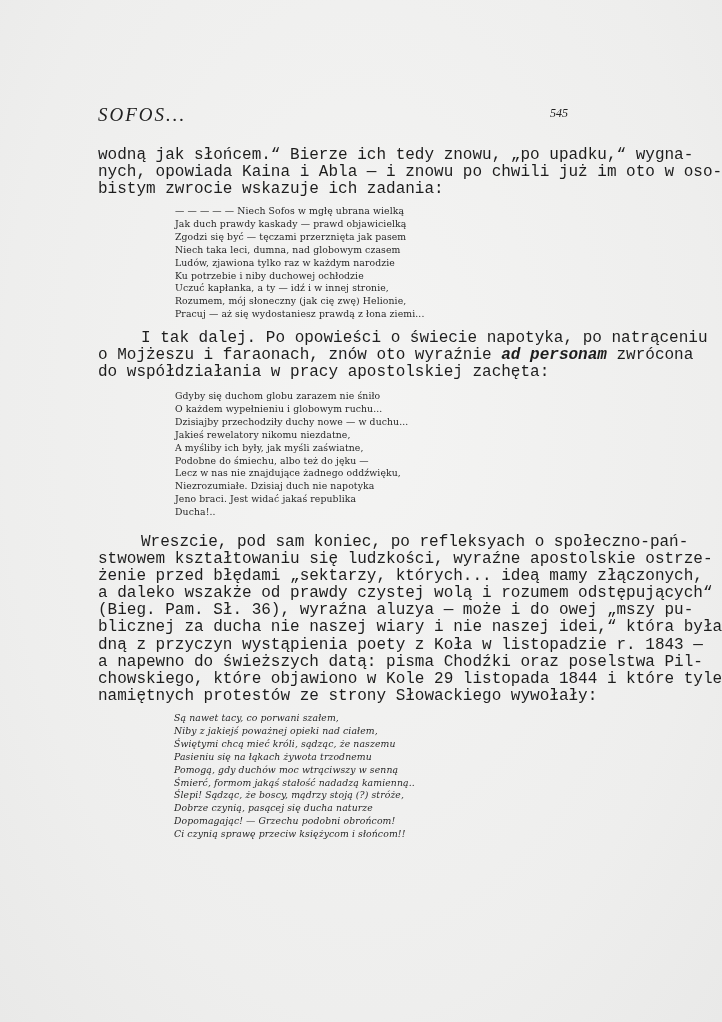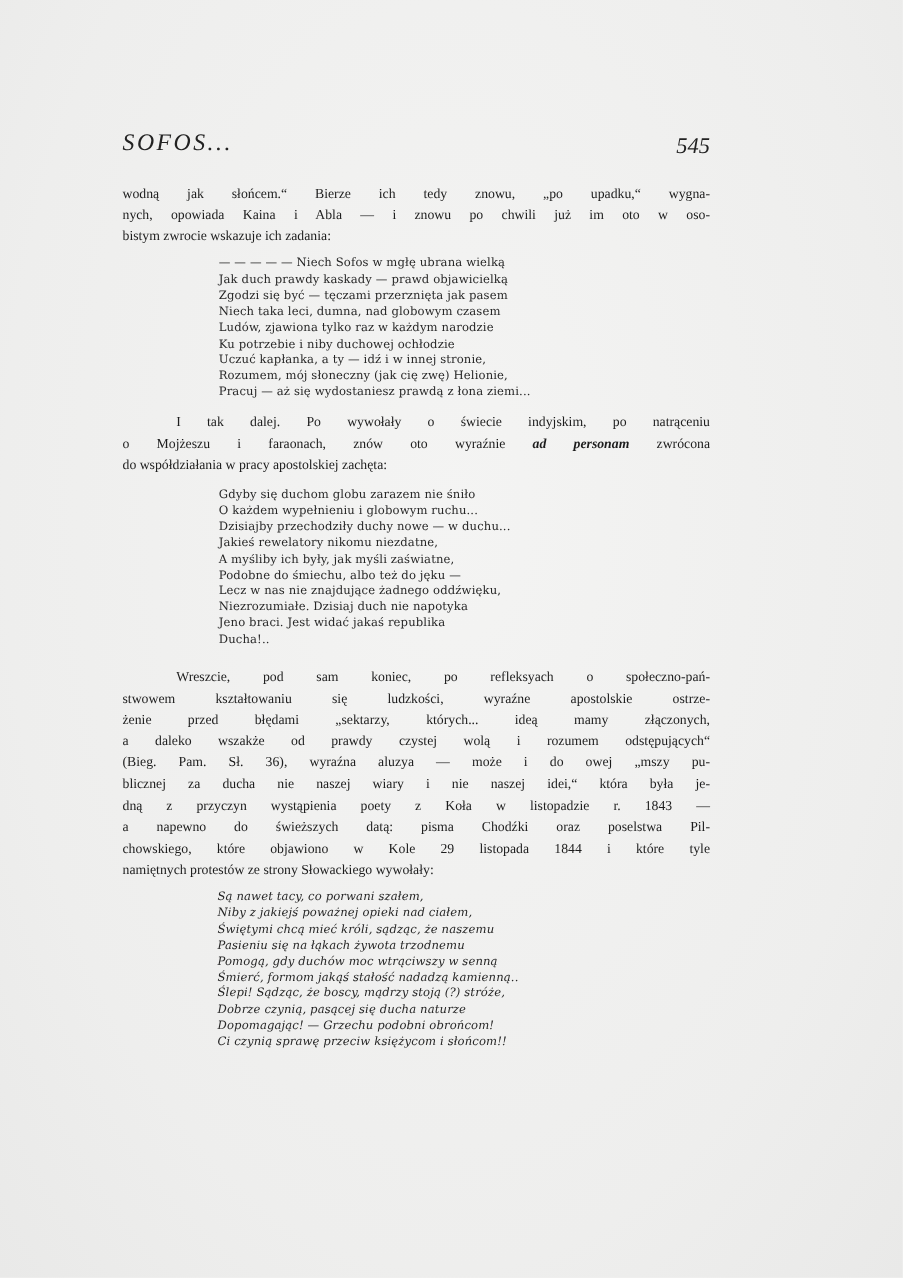--- a/index.html
+++ b/index.html
@@ -7,24 +7,24 @@
     width: 722px; height: 1022px; overflow: hidden;
     background: #f1f1f0;
     font-family: "Liberation Serif", "DejaVu Serif", serif;
     color: #1d1d1d;
     position: relative;
   }
   .page { position: absolute; left: 0; top: 0; width: 722px; height: 1022px;
     background: radial-gradient(ellipse at 50% 40%, #f4f4f3 0%, #eeeeed 70%, #e9e9e8 100%); }
   .running-head { position: absolute; top: 104px; left: 98px; width: 470px; height: 24px; }
   .running-title { position: absolute; left: 0; top: 0; font-style: italic; font-size: 19px; letter-spacing: 2px; color: #222; text-align: center; }
-  .page-number { position: absolute; right: 0; top: 2px; font-style: italic; font-size: 18px; color: #222; }
+  .page-number { position: absolute; right: 0; top: 2px; font-style: italic; font-size: 12px; color: #222; }
 
   .block { position: absolute; left: 98px; width: 470px; }
-  .para { font-size: 11px; line-height: 17.1px; text-align: justify; margin: 0; }
+  .para { font-size: 16px; line-height: 17.1px; text-align: justify; margin: 0; font-family: Liberation Mono, monospace; }
   .para .line { display: block; text-align: justify; text-align-last: justify; white-space: nowrap; }
   .para .line.last { text-align-last: left; }
   .para .line.indent { padding-left: 43px; }
   .em { font-style: italic; font-weight: bold; }
 
   .verse { position: absolute; font-family: "DejaVu Serif", "Liberation Serif", serif;
     font-size: 9.3px; line-height: 12.9px; color: #262626; white-space: nowrap; letter-spacing: 0.1px; }
   .verse .vline { display: block; }
 </style>
 </head>
@@ -52,21 +52,21 @@
     <span class="vline">Niech taka leci, dumna, nad globowym czasem</span>
     <span class="vline">Ludów, zjawiona tylko raz w każdym narodzie</span>
     <span class="vline">Ku potrzebie i niby duchowej ochłodzie</span>
     <span class="vline">Uczuć kapłanka, a ty — idź i w innej stronie,</span>
     <span class="vline">Rozumem, mój słoneczny (jak cię zwę) Helionie,</span>
     <span class="vline">Pracuj — aż się wydostaniesz prawdą z łona ziemi...</span>
   </div>
 
   <div class="block" style="top:330px;">
     <p class="para">
-      <span class="line indent">I tak dalej. Po wywołały o świecie indyjskim, po natrąceniu</span>
+      <span class="line indent">I tak dalej. Po opowieści o świecie napotyka, po natrąceniu</span>
       <span class="line"><span>o Mojżeszu i faraonach, znów oto wyraźnie </span><span class="em">ad personam</span><span> zwrócona</span></span>
       <span class="line last">do współdziałania w pracy apostolskiej zachęta:</span>
     </p>
   </div>
 
   <div class="verse" style="left:175px; top:390px;">
     <span class="vline">Gdyby się duchom globu zarazem nie śniło</span>
     <span class="vline">O każdem wypełnieniu i globowym ruchu...</span>
     <span class="vline">Dzisiajby przechodziły duchy nowe — w duchu...</span>
     <span class="vline">Jakieś rewelatory nikomu niezdatne,</span>

